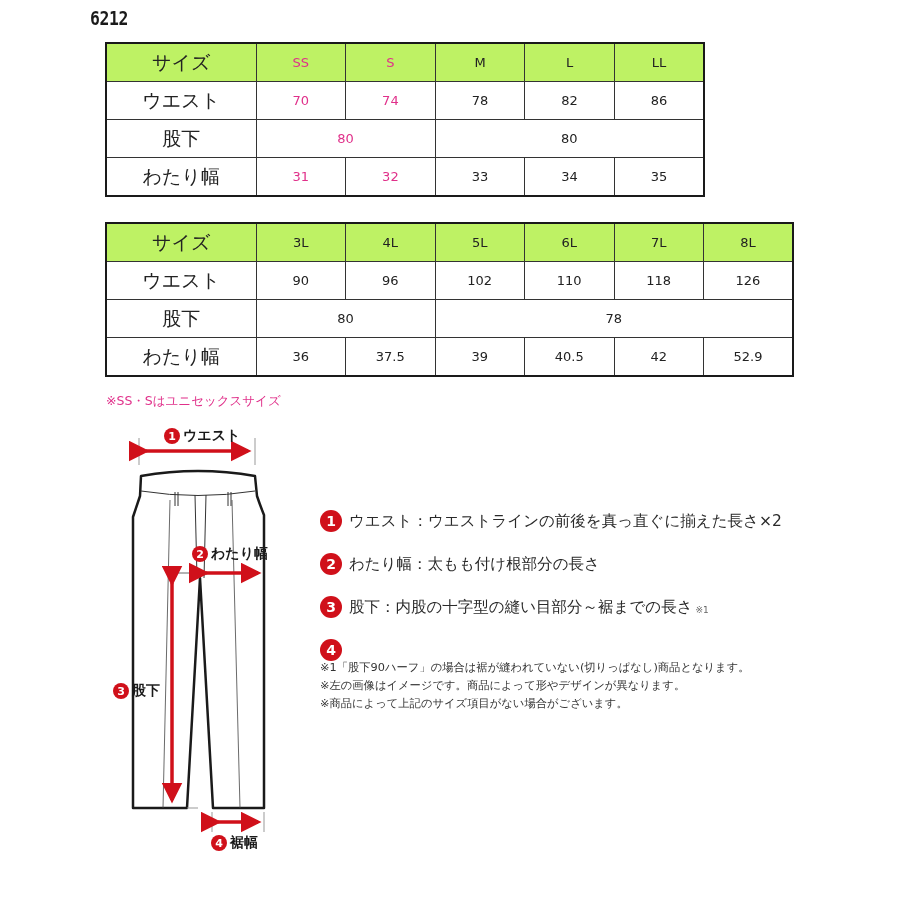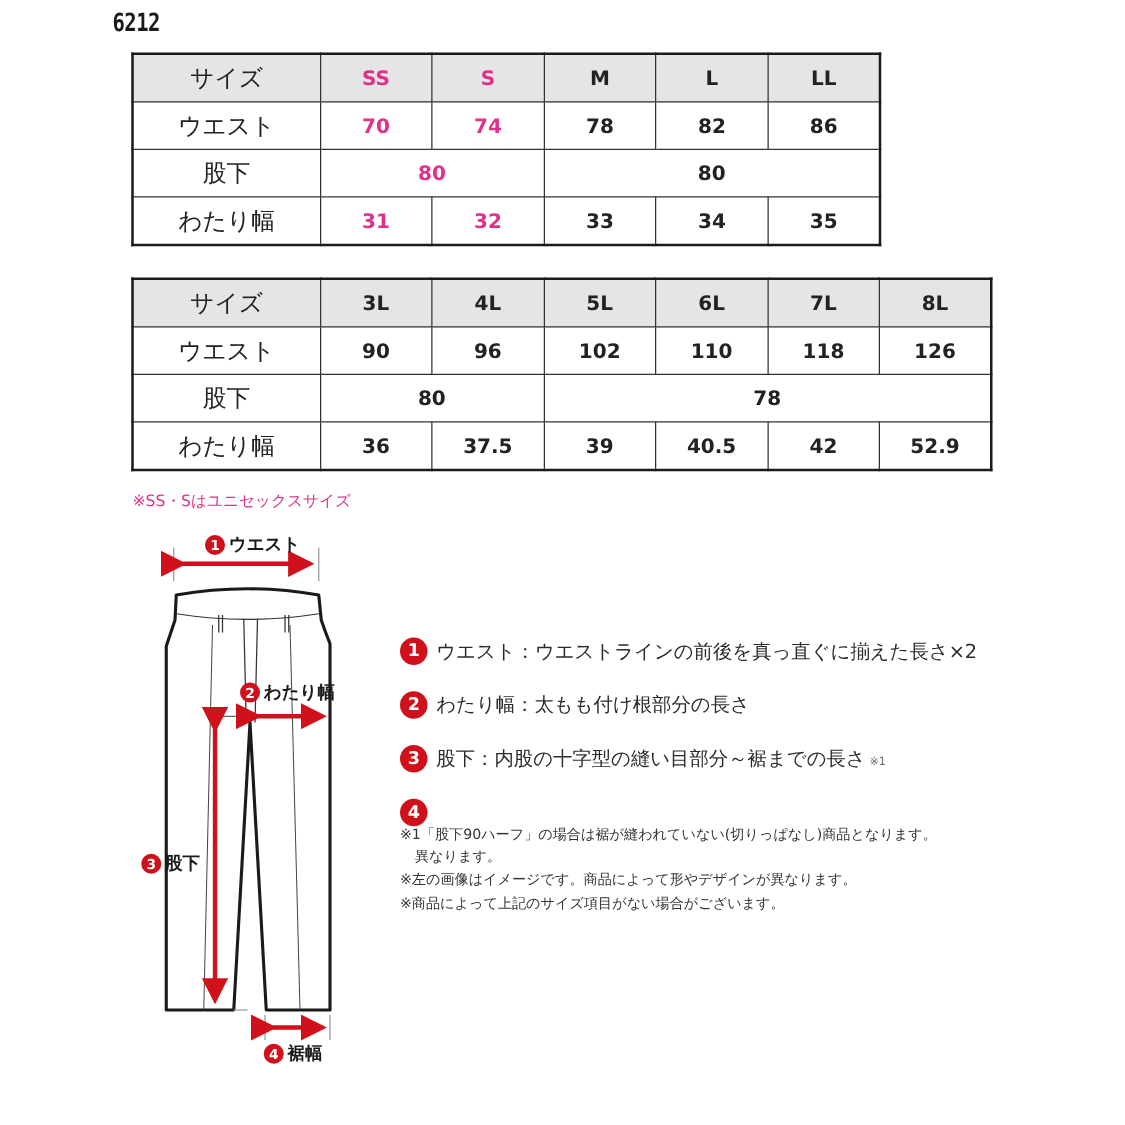--- a/index.html
+++ b/index.html
@@ -4,22 +4,22 @@
 <style>
   html, body { margin:0; padding:0; background:#ffffff; }
   body { width:900px; height:900px; position:relative; overflow:hidden;
          font-family:"DejaVu Sans", "Liberation Sans", sans-serif; color:#1a1a1a; }
   .model { position:absolute; left:90px; top:6px; font-size:20px; font-weight:bold;
            letter-spacing:-0.5px; transform:scaleX(0.82); transform-origin:left top;
            font-family:"DejaVu Sans Mono", "Liberation Mono", monospace; }
   table.size { position:absolute; border-collapse:collapse; table-layout:fixed;
                border:2px solid #1a1a1a; }
   table.size td { border:1px solid #333; height:37px; padding:0; text-align:center;
-                  vertical-align:middle; font-size:16px; font-weight:bold; color:#222; }
-  table.size tr.head td { background:#e5e5e5; }
+                  vertical-align:middle; font-size:13px; font-weight:normal; color:#222; }
+  table.size tr.head td { background:#bef264; }
   table.size td.label { font-weight:normal; font-size:19px; }
   table.size tr.head td.label { font-weight:normal; }
   .pink { color:#e0308a !important; }
   #t1 { left:105px; top:42px; width:600px; }
   #t2 { left:105px; top:222px; width:689px; }
   .unisex { position:absolute; left:106px; top:393px; font-size:12.5px; color:#e0308a; }
   .lbl { position:absolute; font-size:14px; font-weight:bold; color:#1a1a1a; white-space:nowrap;
          display:flex; align-items:center; gap:3px; }
   .num { display:inline-flex; width:16px; height:16px; border-radius:50%; background:#d0101a;
          color:#fff; font-size:11px; font-weight:bold; align-items:center; justify-content:center; }
@@ -197,16 +197,15 @@
     <span>股下：内股の十字型の縫い目部分～裾までの長さ</span>
     <span class="sup">※1</span>
   </div>
   <div class="leg-item">
     <span class="bnum">4</span>
   </div>
 </div>
 
 <div class="notes">
   <div>※1「股下90ハーフ」の場合は裾が縫われていない(切りっぱなし)商品となります。</div>
-  <div class="indent">異なります。</div>
   <div>※左の画像はイメージです。商品によって形やデザインが異なります。</div>
   <div>※商品によって上記のサイズ項目がない場合がございます。</div>
 </div>
 
 </body></html>

